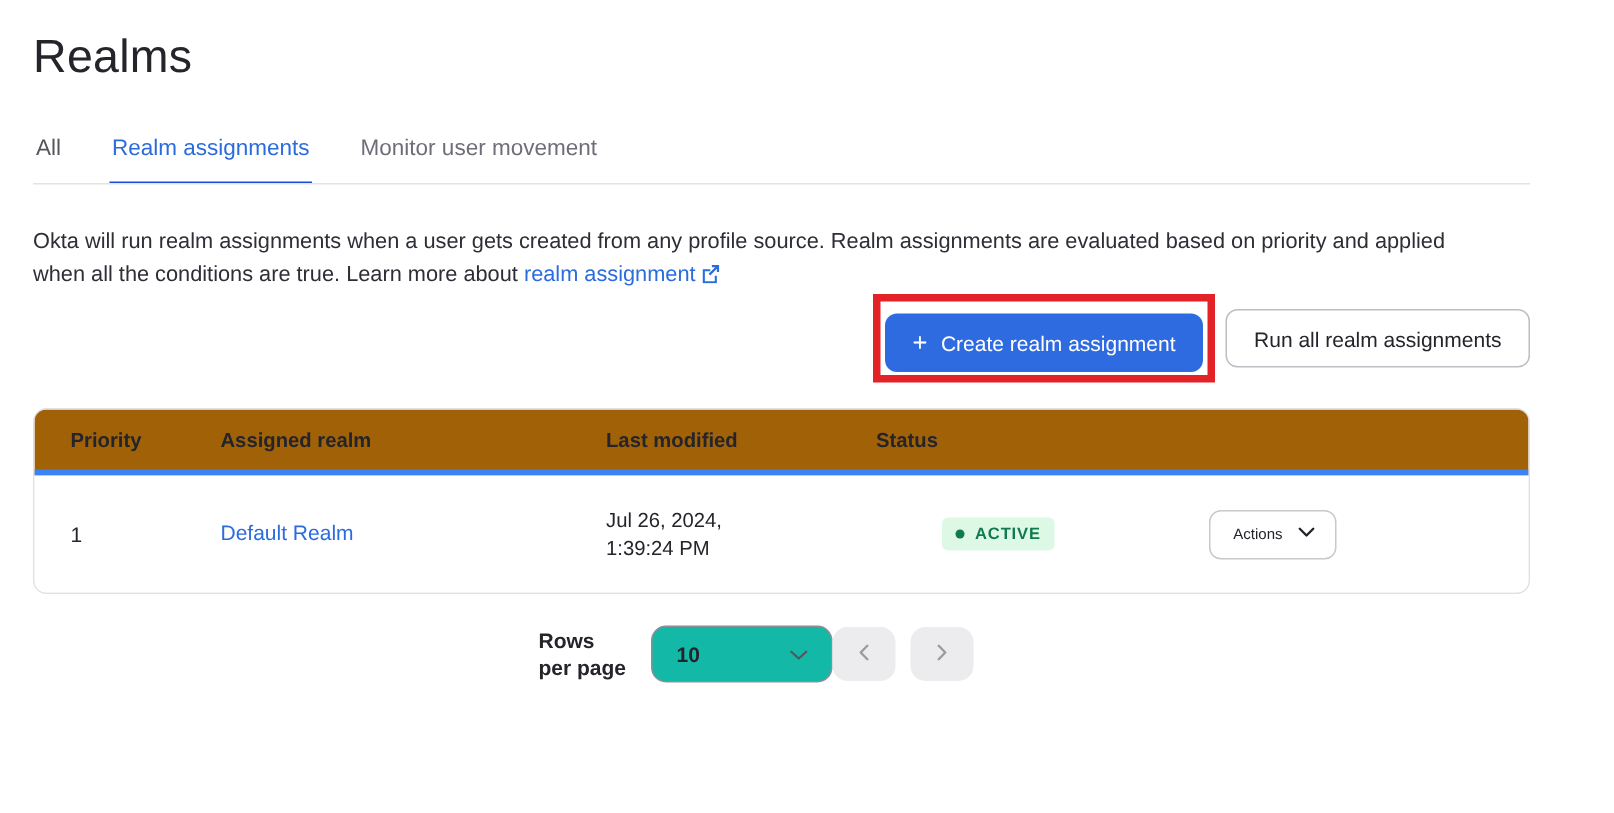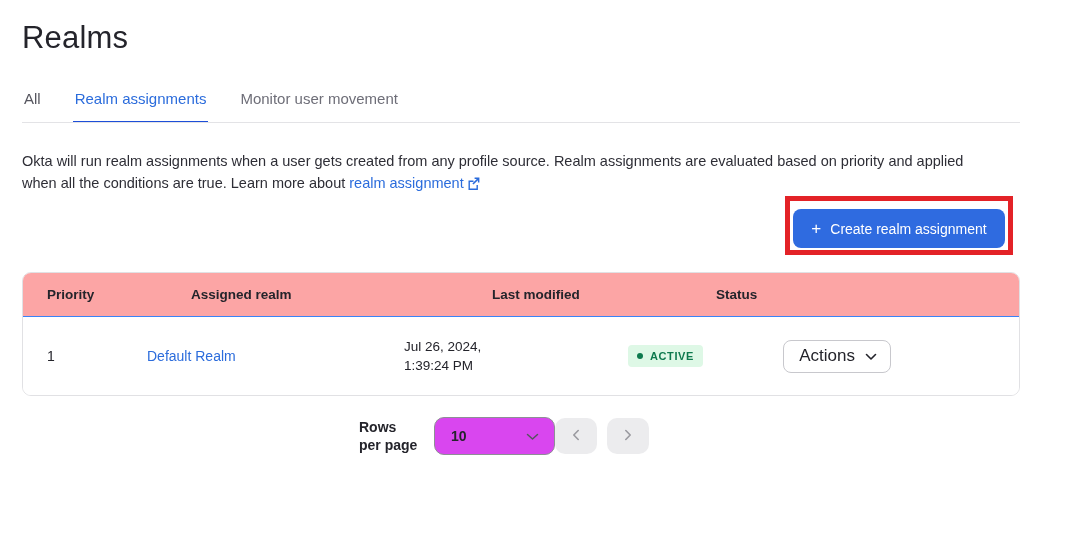--- a/index.html
+++ b/index.html
@@ -23,44 +23,44 @@
   .highlight-box { border:5px solid #e32227; padding:8px 3px 2px 3px; margin-right:7px; }
   .btn-primary { display:flex; align-items:center; justify-content:center; gap:9px;
     width:212px; height:39px; background:#2f6be0; color:#ffffff; font-size:14px;
     border:none; border-radius:8px; cursor:pointer; font-family:inherit; }
   .plus-glyph { font-size:17px; font-weight:400; line-height:1; }
   .btn-secondary { height:39px; padding:0 18px; background:#ffffff; color:#24242b;
     font-size:14px; border:1px solid #bdbdc4; border-radius:8px; cursor:pointer; font-family:inherit; }
 
   .table { margin-top:17px; border:1px solid #e1e1e4; border-radius:9px; overflow:hidden; }
   .thead { display:grid; grid-template-columns:100px 257px 180px 150px 157px 1fr;
-    background:#fca5a5; border-bottom:1px solid #3b82f6; padding:0 0 0 24px; height:44px; align-items:center;gap:44px; }
+    background:#a16207; border-bottom:4px solid #3b82f6; padding:0 0 0 24px; height:44px; align-items:center; }
   .th { font-size:13.5px; font-weight:700; color:#24242b; }
   .trow { display:grid; grid-template-columns:100px 257px 180px 150px 157px 1fr;
     padding:0 24px 0 24px; height:78px; align-items:center; background:#ffffff; }
   .td { font-size:14px; color:#24242b; }
   .cond-title { font-size:14.5px; color:#24242b; }
   .cond-sub { margin-top:4px; font-size:13.5px; color:#8d8d93; }
   .realm-link { font-size:14px; color:#2b6cdc; text-decoration:none; cursor:pointer; }
   .date-line { font-size:13.5px; line-height:19px; color:#24242b; }
   .badge { display:inline-flex; align-items:center; gap:7px; background:#def8e6;
     border-radius:4px; padding:5px 9px 5px 9px;margin-left:44px; }
   .badge-dot { width:6px; height:6px; border-radius:50%; background:#0e7a4e; }
   .badge-text { font-size:11px; font-weight:700; letter-spacing:.6px; color:#0e7a4e; }
   .actions-cell { display:flex; justify-content:flex-end; }
   .btn-actions { display:flex; align-items:center; gap:10px; height:33px; padding:0 13px 0 15px;
-    background:#ffffff; border:1px solid #c8c8cd; border-radius:8px; font-size:17px;
+    background:#ffffff; border:1px solid #c8c8cd; border-radius:8px; font-size:10px;
     color:#24242b; cursor:pointer; font-family:inherit; }
 
   .footer { margin-top:21px; display:flex; justify-content:center; align-items:center;font-weight:bold; }
   .rpp { display:flex; align-items:center; gap:13px; }
   .rpp-label { width:62px; font-size:14px; line-height:18px; color:#24242b; }
   .rpp-select { width:121px; height:38px; border:1px solid #8e8e96; border-radius:10px;
     display:flex; align-items:center; justify-content:space-between; padding:0 15px 0 16px;
-    font-size:14px; color:#24242b; cursor:pointer; background:#d946ef; }
+    font-size:14px; color:#24242b; cursor:pointer; background:#14b8a6; }
   .pager { display:flex; gap:10px; margin-right:34px; }
   .pager-btn { width:42px; height:36px; border-radius:10px; background:#ececee; border:none;
     display:flex; align-items:center; justify-content:center; cursor:pointer; }
 </style>
 </head>
 <body>
 
 <div class="content">
 
   <h1 class="page-title">Realms</h1>
@@ -79,20 +79,21 @@
         </svg></span>
   </div>
 
   <div class="btn-row">
     <div class="highlight-box">
       <button class="btn-primary">
         <span class="plus-glyph">+</span>
         <span>Create realm assignment</span>
       </button>
     </div>
+    <button class="btn-secondary">Run all realm assignments</button>
   </div>
 
   <div class="table">
     <div class="thead">
       <div class="th">Priority</div>
       <div class="th">Assigned realm</div>
       <div class="th">Last modified</div>
       <div class="th">Status</div>
       <div class="th"></div>
     </div>

